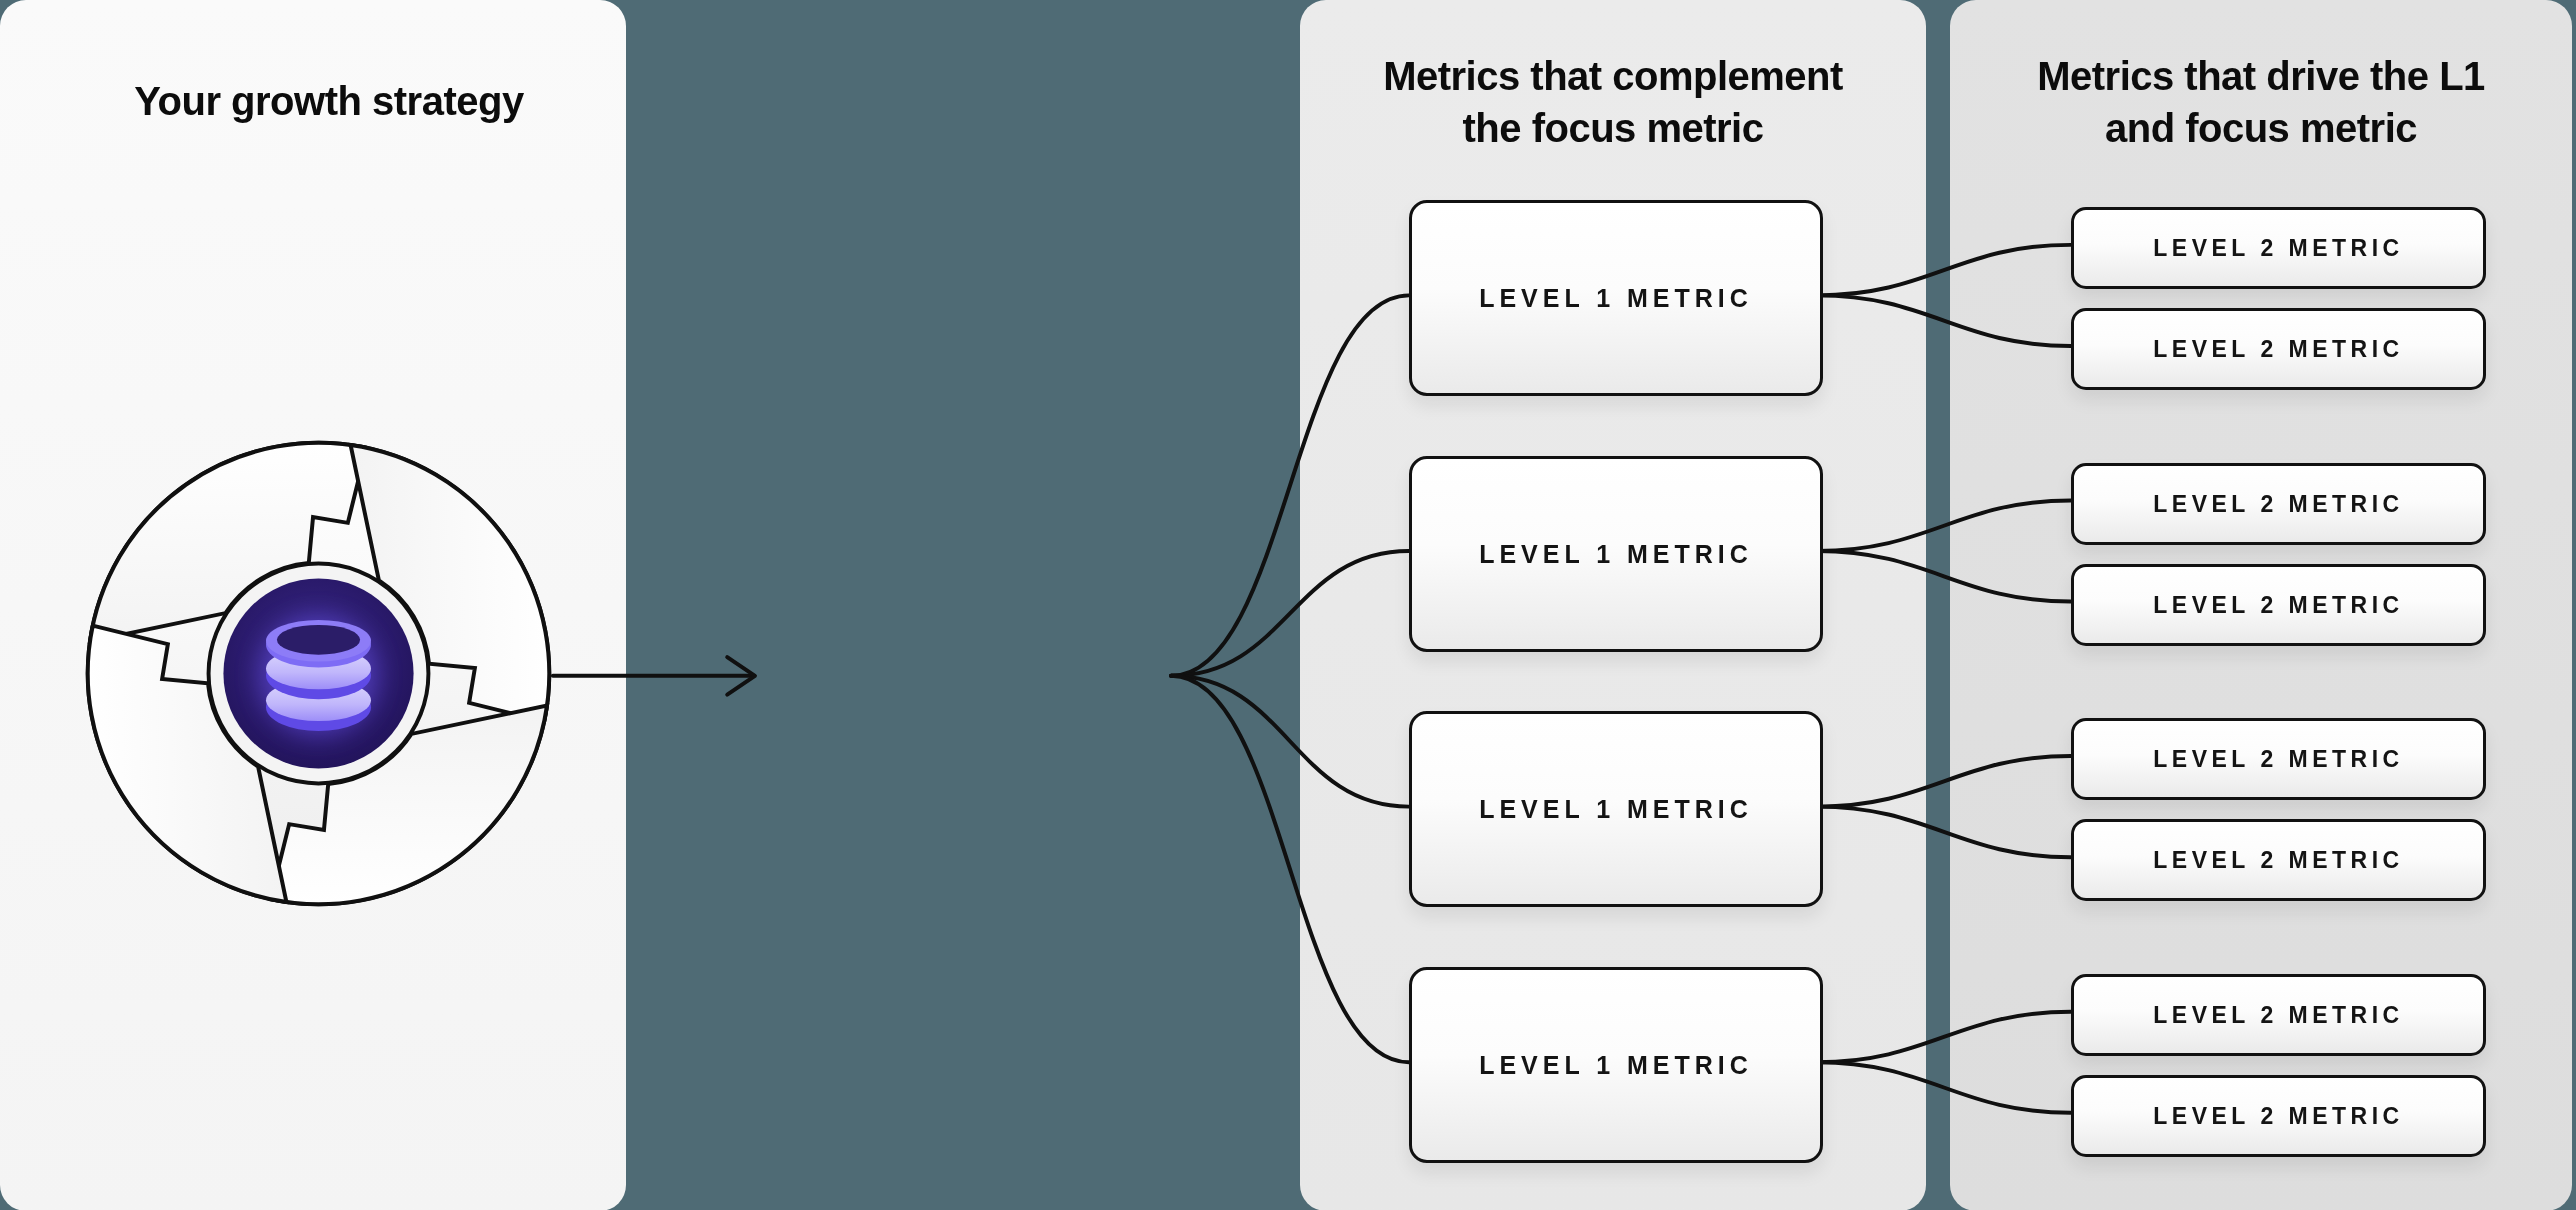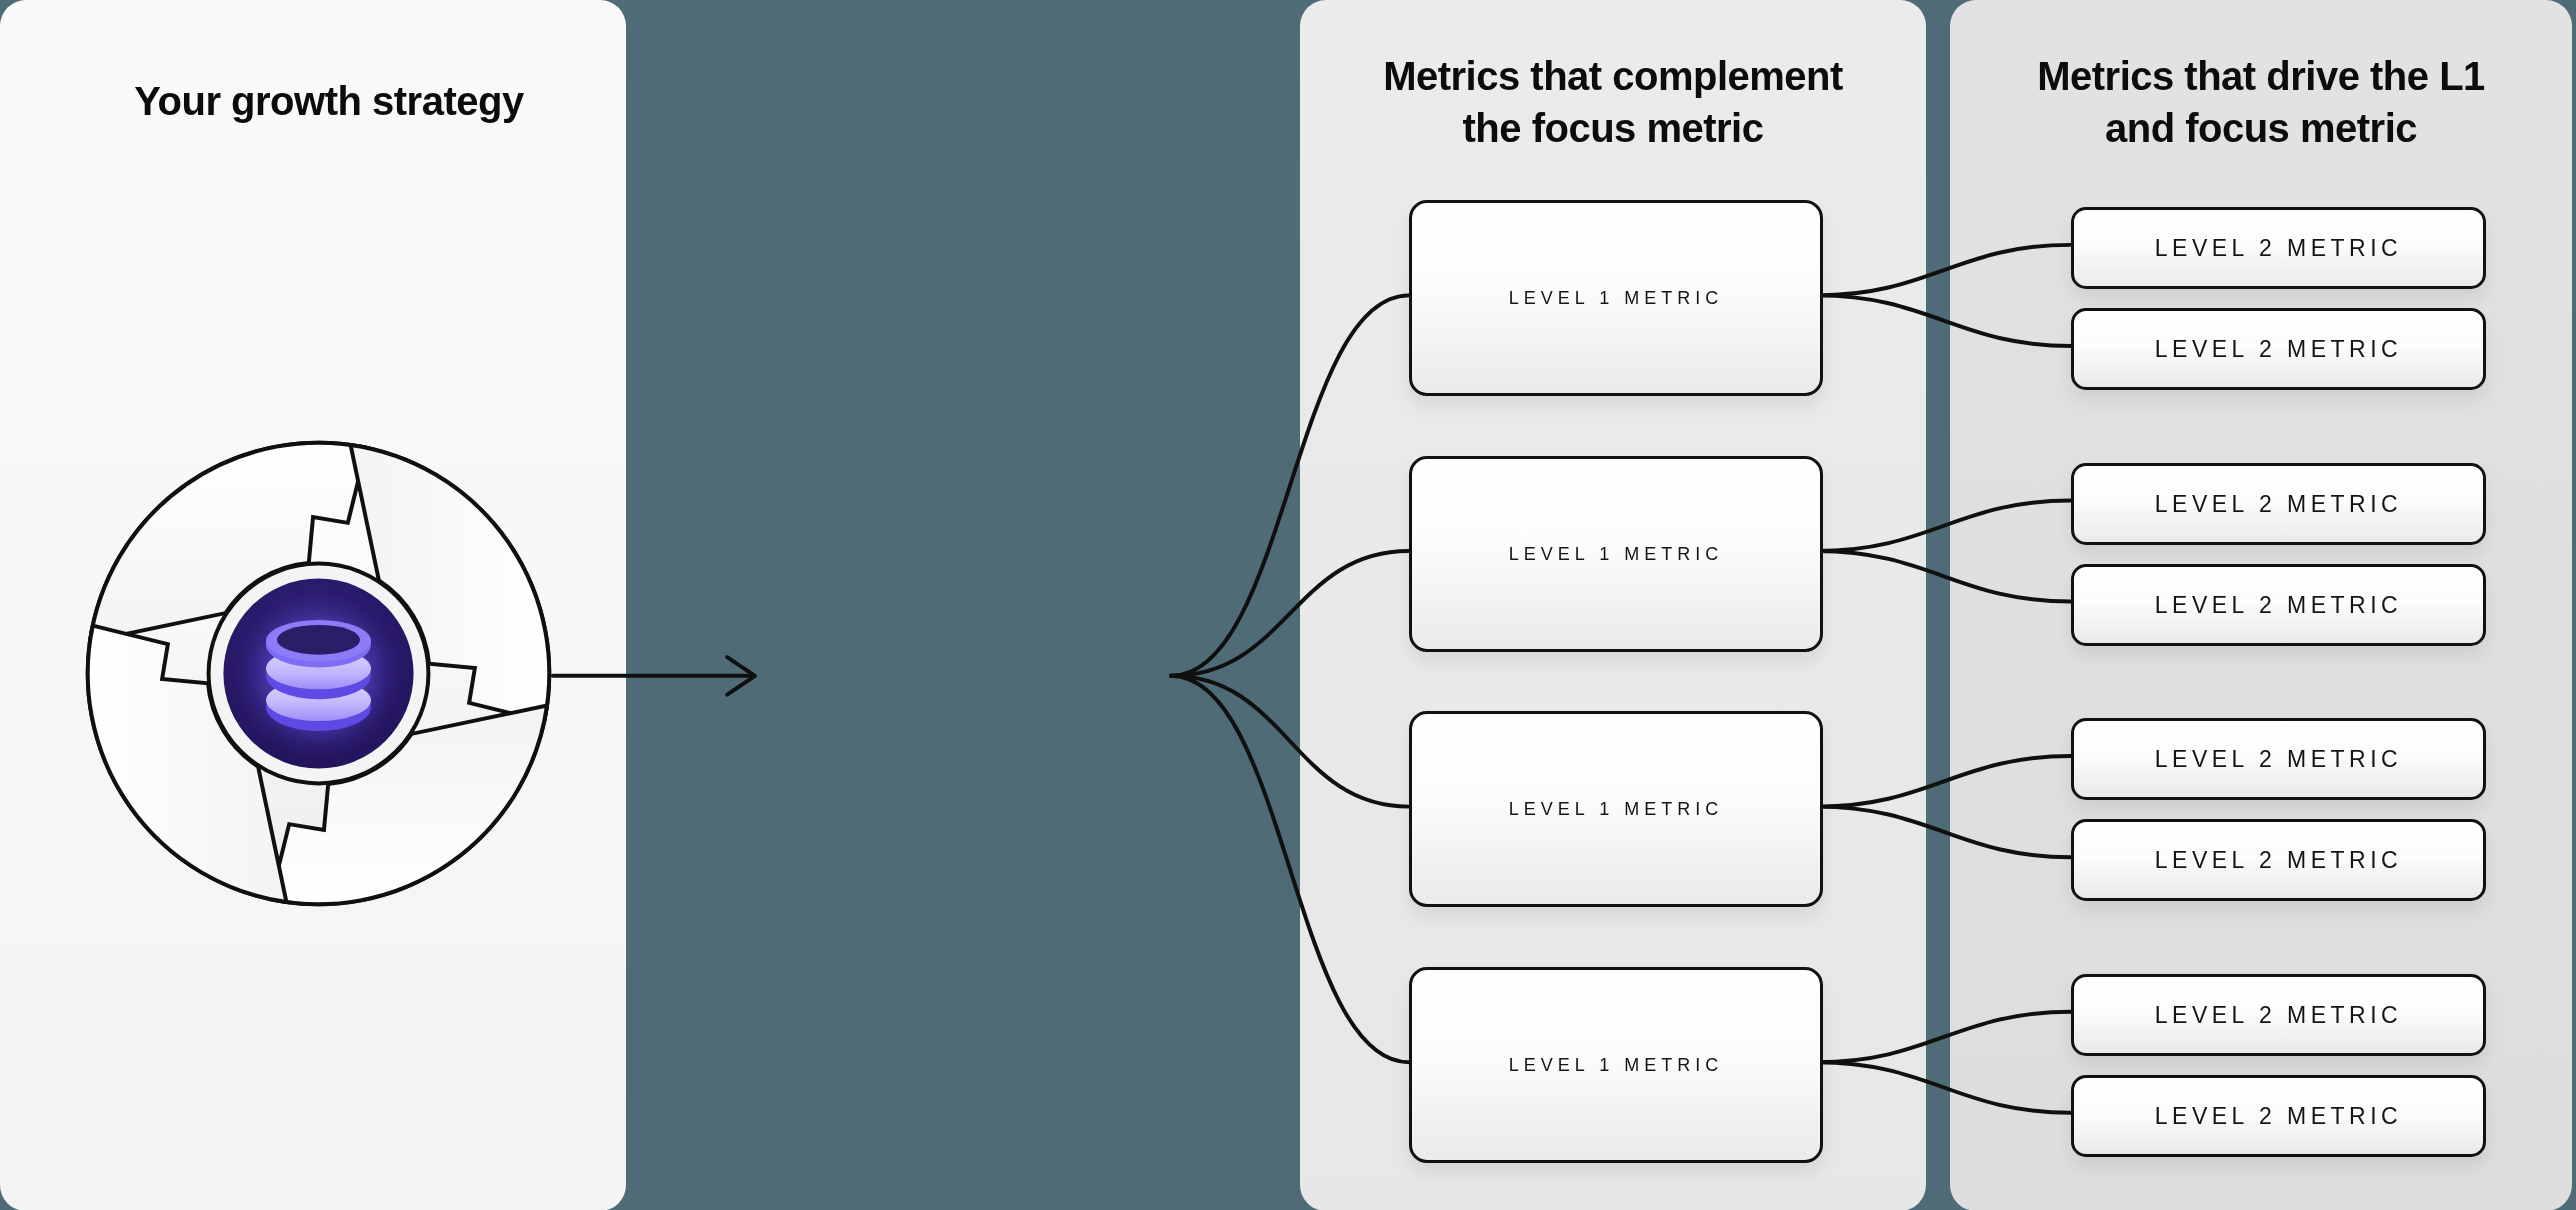--- a/index.html
+++ b/index.html
@@ -11,23 +11,23 @@
   .panel.p3{left:1300px;width:626px;background:linear-gradient(180deg,#ebebeb,#e7e7e7);}
   .panel.p4{left:1950px;width:622px;background:linear-gradient(180deg,#e2e2e2,#dddddd);}
   .panel-title{position:absolute;left:0;right:0;margin:0;text-align:center;
                font-size:40px;line-height:1.3;font-weight:700;color:#0c0c0c;
                letter-spacing:-0.5px;white-space:pre-line;}
   .p1 .panel-title{top:75px;padding-left:32px;}
   .p2 .panel-title,.p3 .panel-title,.p4 .panel-title{top:50px;}
   .connectors{position:absolute;left:0;top:0;z-index:5;pointer-events:none;}
   .metric-box{position:absolute;z-index:10;display:flex;align-items:center;justify-content:center;
               background:linear-gradient(180deg,#ffffff 0%,#fcfcfc 45%,#eaeaea 100%);
-              border:3.5px solid #111111;border-radius:18px;color:#141414;font-weight:400;
+              border:3.5px solid #111111;border-radius:18px;color:#141414;font-weight:700;
               box-shadow:0 10px 18px rgba(0,0,0,0.08);text-align:right;}
-  .metric-box .label{letter-spacing:5px;font-size:18px;white-space:nowrap;}
+  .metric-box .label{letter-spacing:5px;font-size:25px;white-space:nowrap;}
   .metric-box.small{border-radius:15px;}
   .metric-box.small .label{font-size:23px;letter-spacing:4.5px;}
   .box-focus{left:763px;top:582px;width:408px;height:188px;}
   .box-l1-0{left:1409px;top:200px;width:408px;height:190px;}
   .box-l1-1{left:1409px;top:456px;width:408px;height:190px;}
   .box-l1-2{left:1409px;top:711px;width:408px;height:190px;}
   .box-l1-3{left:1409px;top:967px;width:408px;height:190px;}
   .box-l2-0{left:2071px;top:207px;width:409px;height:76px;}
   .box-l2-1{left:2071px;top:308px;width:409px;height:76px;}
   .box-l2-2{left:2071px;top:463px;width:409px;height:76px;}

